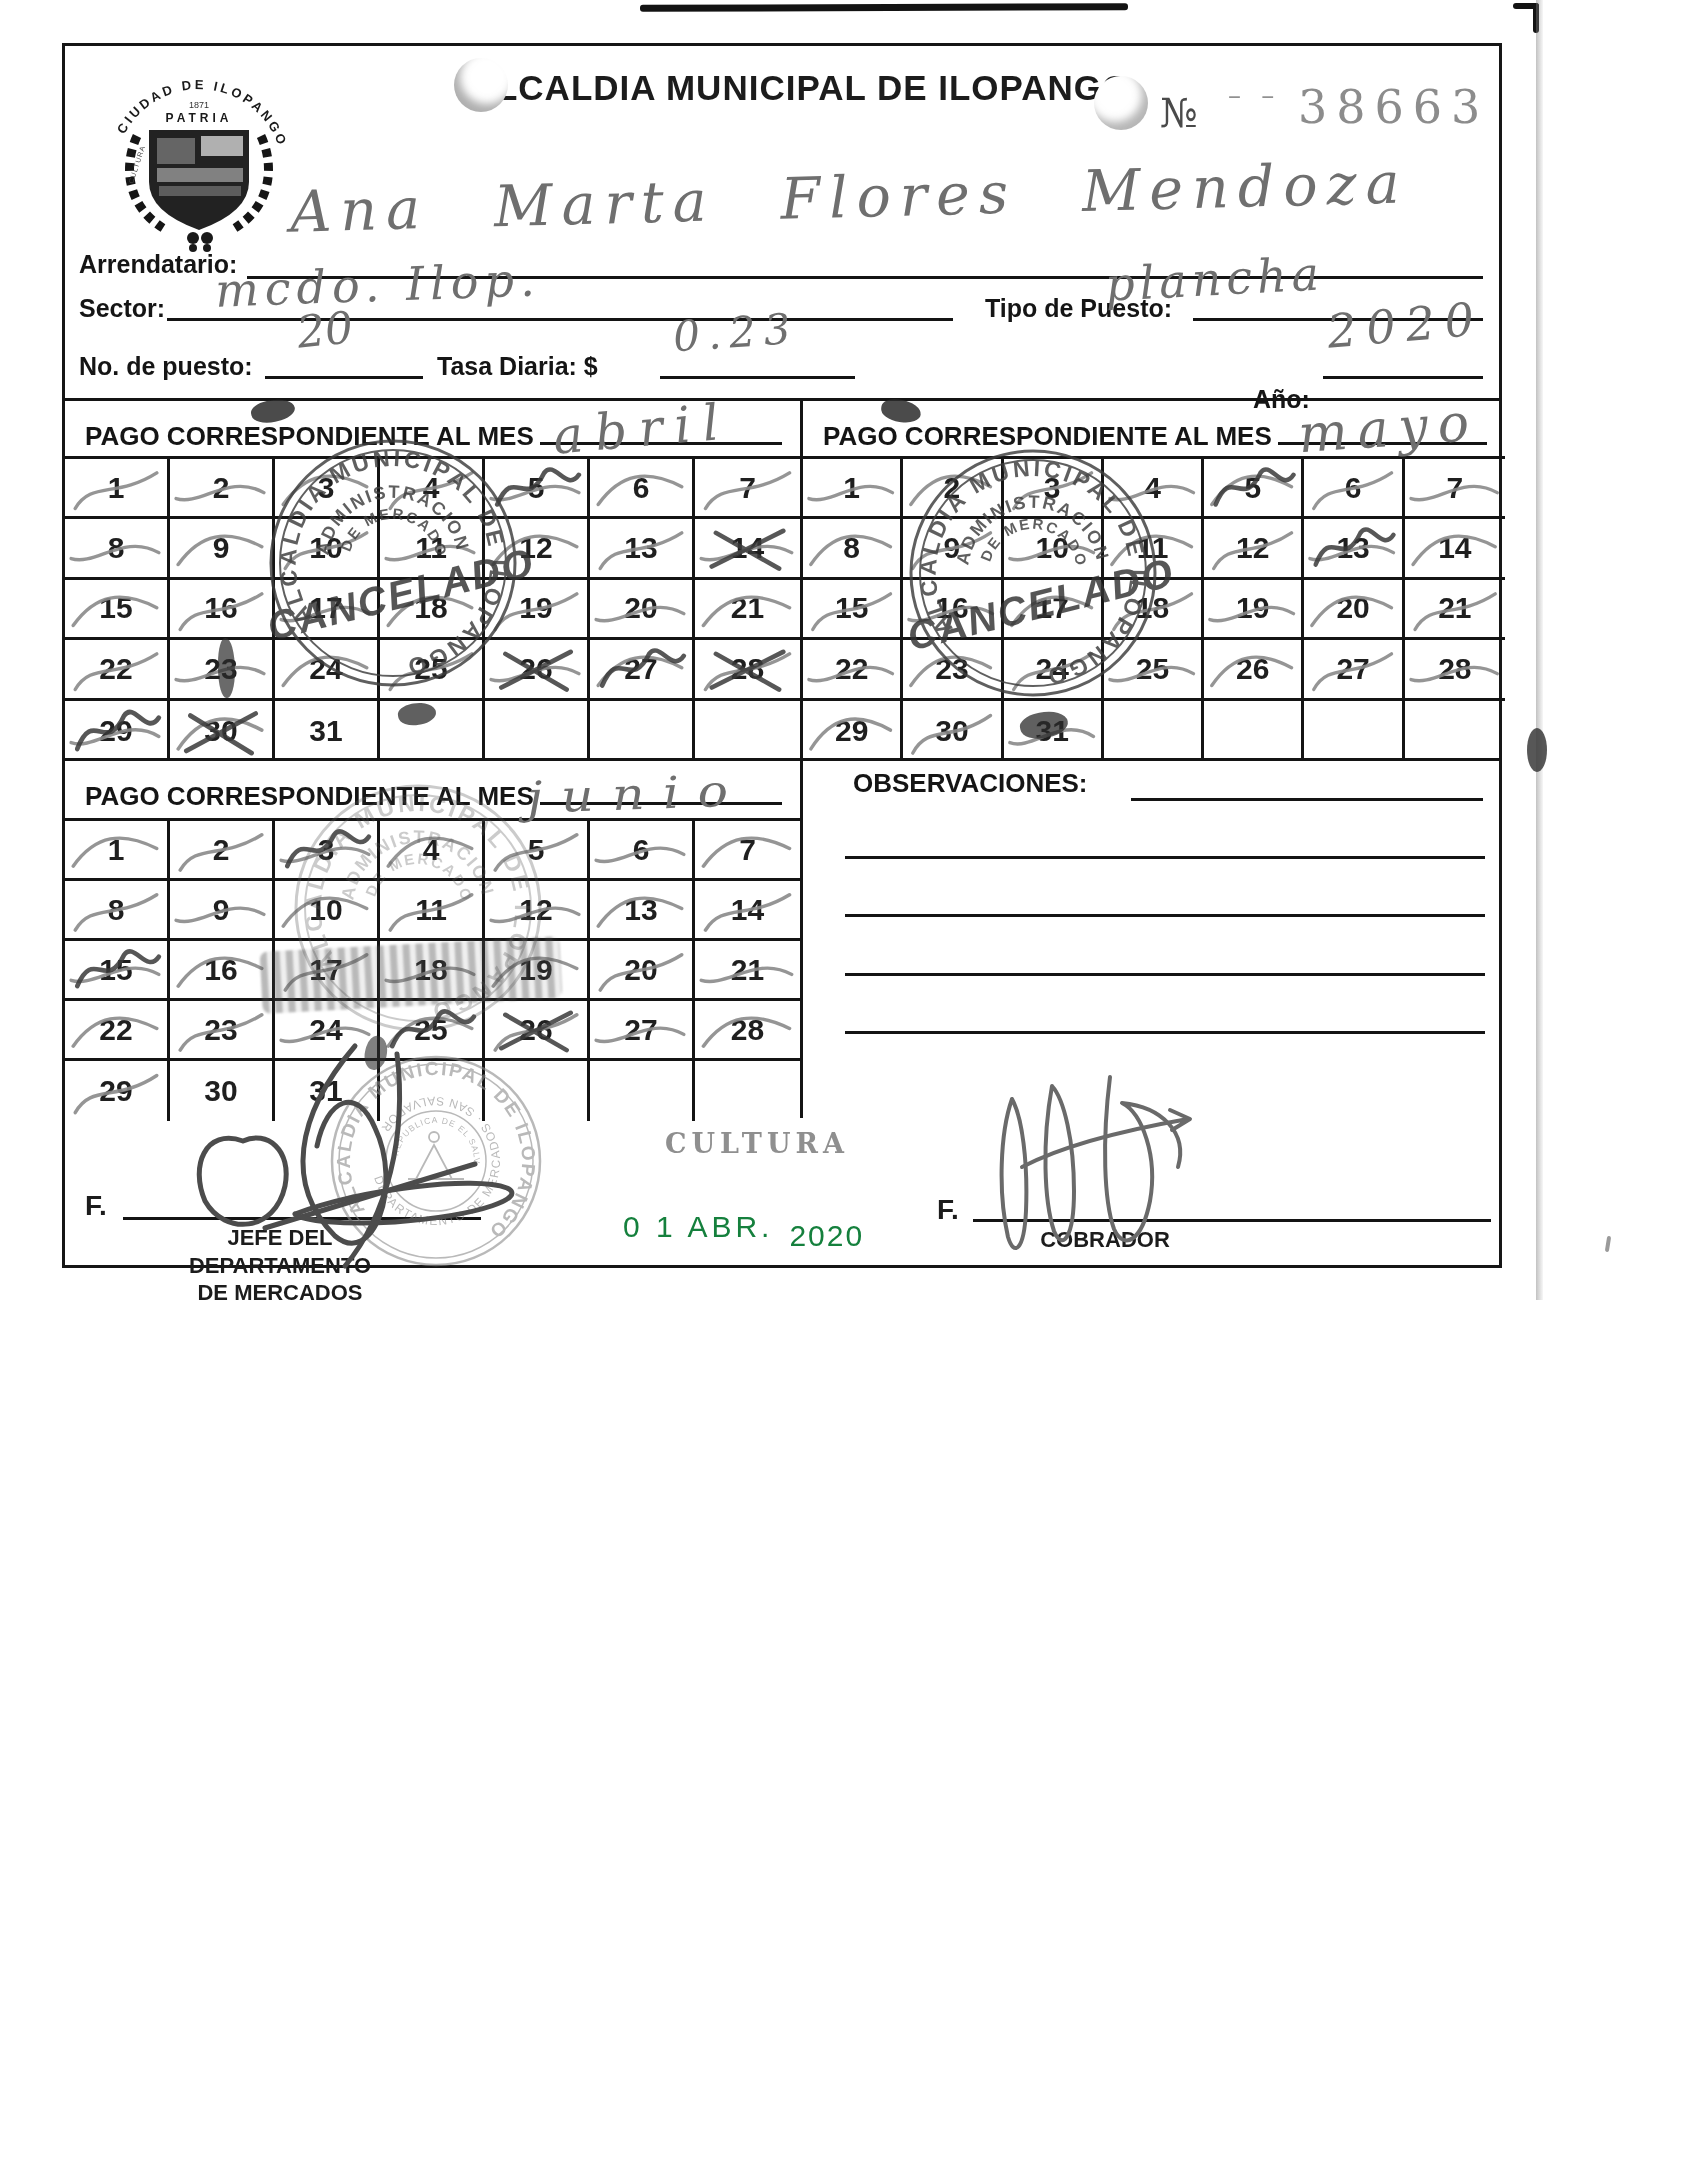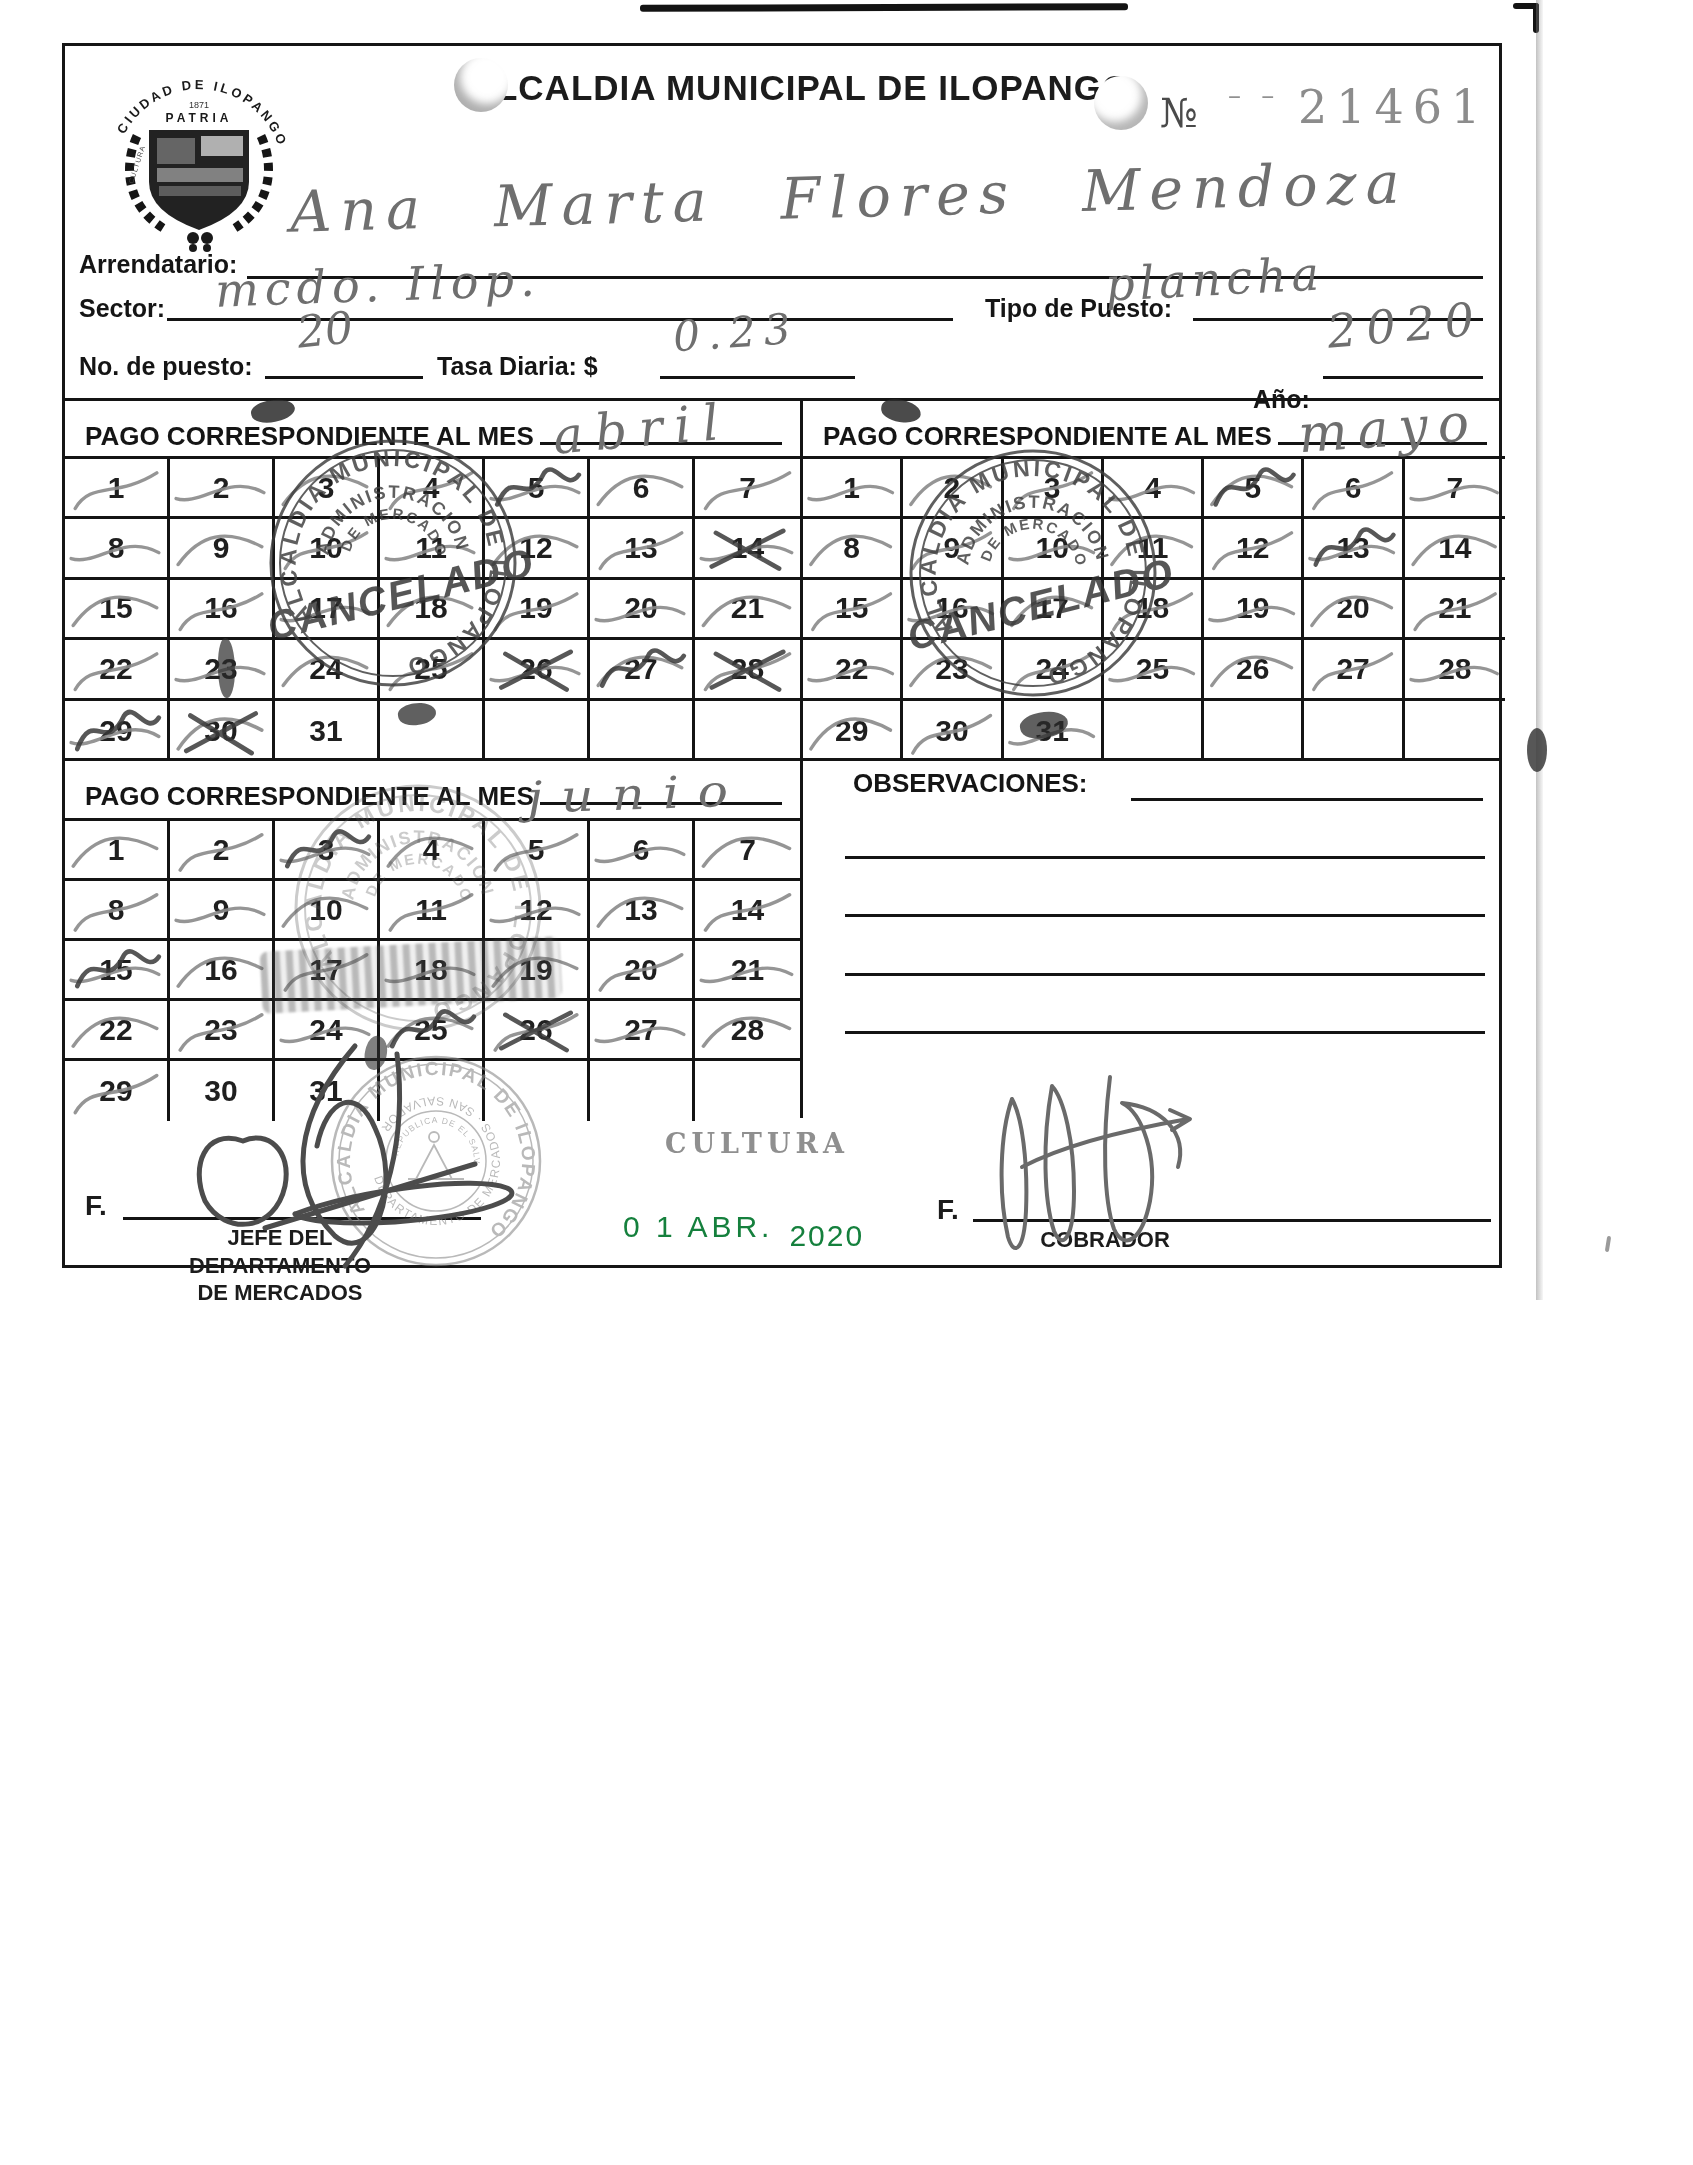--- a/index.html
+++ b/index.html
@@ -106,21 +106,21 @@
           <circle cx="114" cy="192" r="4" fill="#1a1a1a"></circle>
       </svg>
     </div>
 
     <div class="title-wrap">
       <div class="title1">ALCALDIA MUNICIPAL DE ILOPANGO</div>
     </div>
 
     <span class="abs numero" style="left:1095px;top:44px;">№</span>
     <span class="abs numdash" style="left:1163px;top:34px;">– –</span>
-    <span class="abs numval" style="left:1233px;top:34px;">21461</span>
+    <span class="abs numval" style="left:1233px;top:34px;">38663</span>
 
     <div class="punch" style="left:389px;top:12px;"></div>
     <div class="punch r" style="left:1029px;top:30px;"></div>
 
     <span class="abs lbl" style="left:14px;top:204px;font-size:25px;">Arrendatario:</span>
     <div class="rule" style="left:182px;top:230px;width:1236px;"></div>
     <span class="hw" style="left:225px;top:118px;font-size:57px;letter-spacing:9px;word-spacing:38px;transform:rotate(-1.5deg);">Ana Marta Flores Mendoza</span>
 
     <span class="abs lbl" style="left:14px;top:248px;font-size:25px;">Sector:</span>
     <div class="rule" style="left:102px;top:272px;width:786px;"></div>

